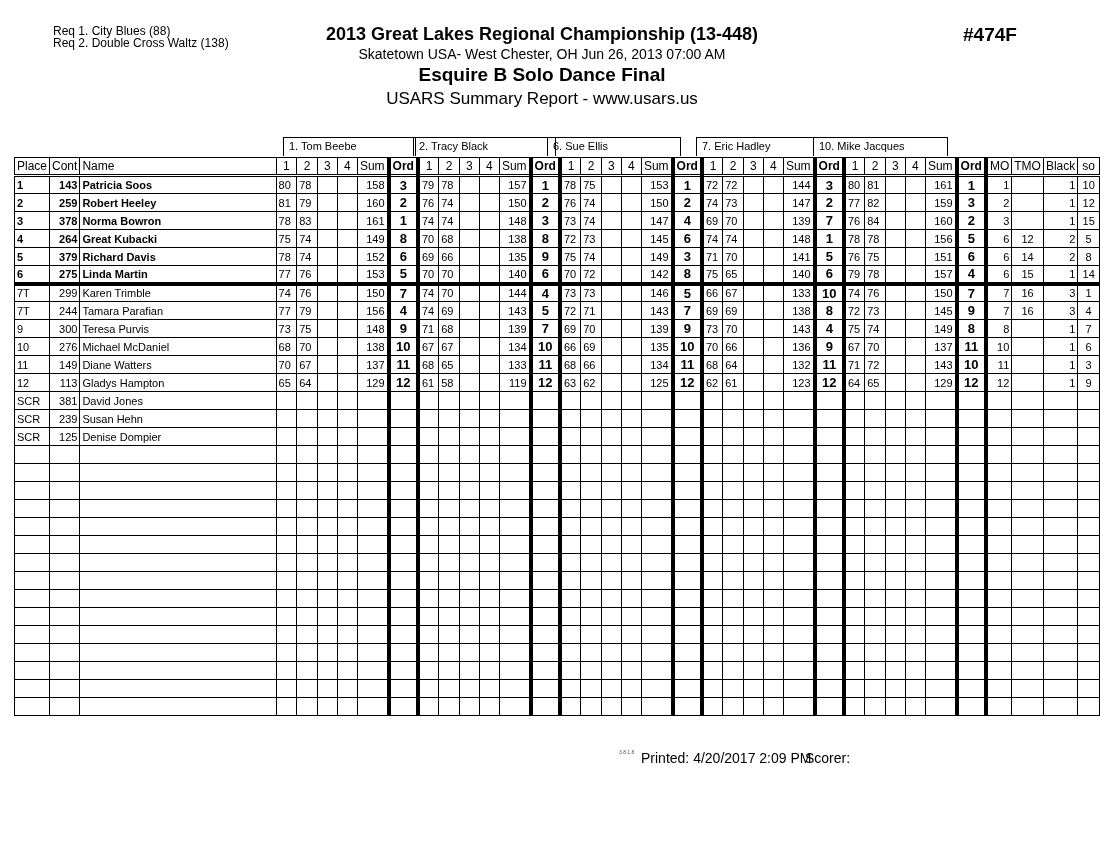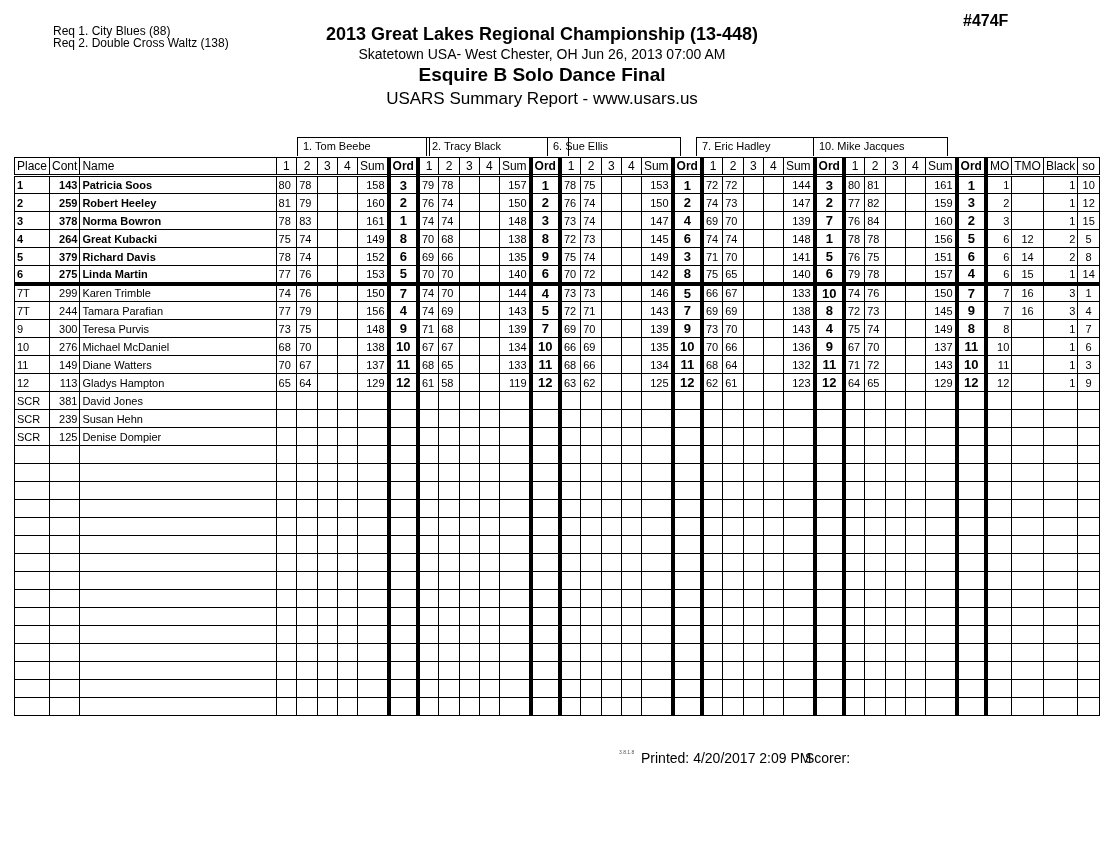--- a/index.html
+++ b/index.html
@@ -3,21 +3,21 @@
 <meta charset="utf-8">
 <style>
   html, body { margin:0; padding:0; background:#fff; }
   body { width:1100px; height:850px; position:relative; font-family:"Liberation Sans", sans-serif; color:#000; overflow:hidden; }
   .req { position:absolute; left:17px; font-size:12px; line-height:12px;padding-left:36px; }
   .hdr { position:absolute; left:0; width:1100px; text-align:center; white-space:nowrap; }
   .t1 { top:24px; font-size:18px; font-weight:bold; left:-8px; }
   .t2 { top:46px; font-size:14px; left:-8px; }
   .t3 { top:64px; font-size:19px; font-weight:bold; left:-8px; }
   .t4 { top:89px; font-size:17px; left:-8px; }
-  .evno { position:absolute; left:963px; top:12px; font-size:16px; font-weight:bold; }
+  .evno { position:absolute; left:963px; top:24px; font-size:19px; font-weight:bold; }
   .judgebox { position:absolute; top:137px; height:19px; border:1px solid #000; border-bottom:none; font-size:11px; line-height:17px; padding-left:5px; box-sizing:border-box; }
   table.grid { position:absolute; left:14px; top:157px; border-collapse:collapse; table-layout:fixed; font-size:11px; }
   table.grid td { border:1px solid #000; height:18px; padding:0 2px; white-space:nowrap; overflow:hidden; box-sizing:border-box; }
   table.grid tr.head td { font-size:12px; height:18px; border-bottom:3px double #000; }
   td.num { text-align:right; }
   td.ctr { text-align:center; }
   td.ord { font-weight:bold; text-align:center; font-size:13px; border-left:4px solid #000 !important; border-right:4px solid #000 !important; }
   tr.head td.ord { font-size:9px; font-weight:bold; }
   tr.bold td.b { font-weight:bold; }
   tr.sep td { border-bottom:4px solid #000; }
@@ -29,22 +29,22 @@
 
 <div class="req" style="top:25px">Req  1.  City Blues (88)</div>
 <div class="req" style="top:37px">Req  2.  Double Cross Waltz (138)</div>
 
 <div class="hdr t1">2013 Great Lakes Regional Championship (13-448)</div>
 <div class="hdr t2">Skatetown USA- West Chester, OH  Jun 26, 2013  07:00 AM</div>
 <div class="hdr t3">Esquire B Solo Dance Final</div>
 <div class="hdr t4">USARS Summary Report - www.usars.us</div>
 <div class="evno">#474F</div>
 
-<div class="judgebox" style="left:297px;width:133px">1.  Tom Beebe</div>
-<div class="judgebox" style="left:426px;width:143px">2.  Tracy Black</div>
+<div class="judgebox" style="left:283px;width:133px">1.  Tom Beebe</div>
+<div class="judgebox" style="left:413px;width:143px">2.  Tracy Black</div>
 <div class="judgebox" style="left:547px;width:134px">6.  Sue Ellis</div>
 <div class="judgebox" style="left:696px;width:118px">7.  Eric Hadley</div>
 <div class="judgebox" style="left:813px;width:135px">10.  Mike Jacques</div>
 
 <table class="grid">
   <colgroup>
     <col style="width:29px">
       <col style="width:30px">
       <col style="width:208px">
     <col style="width:21px">

